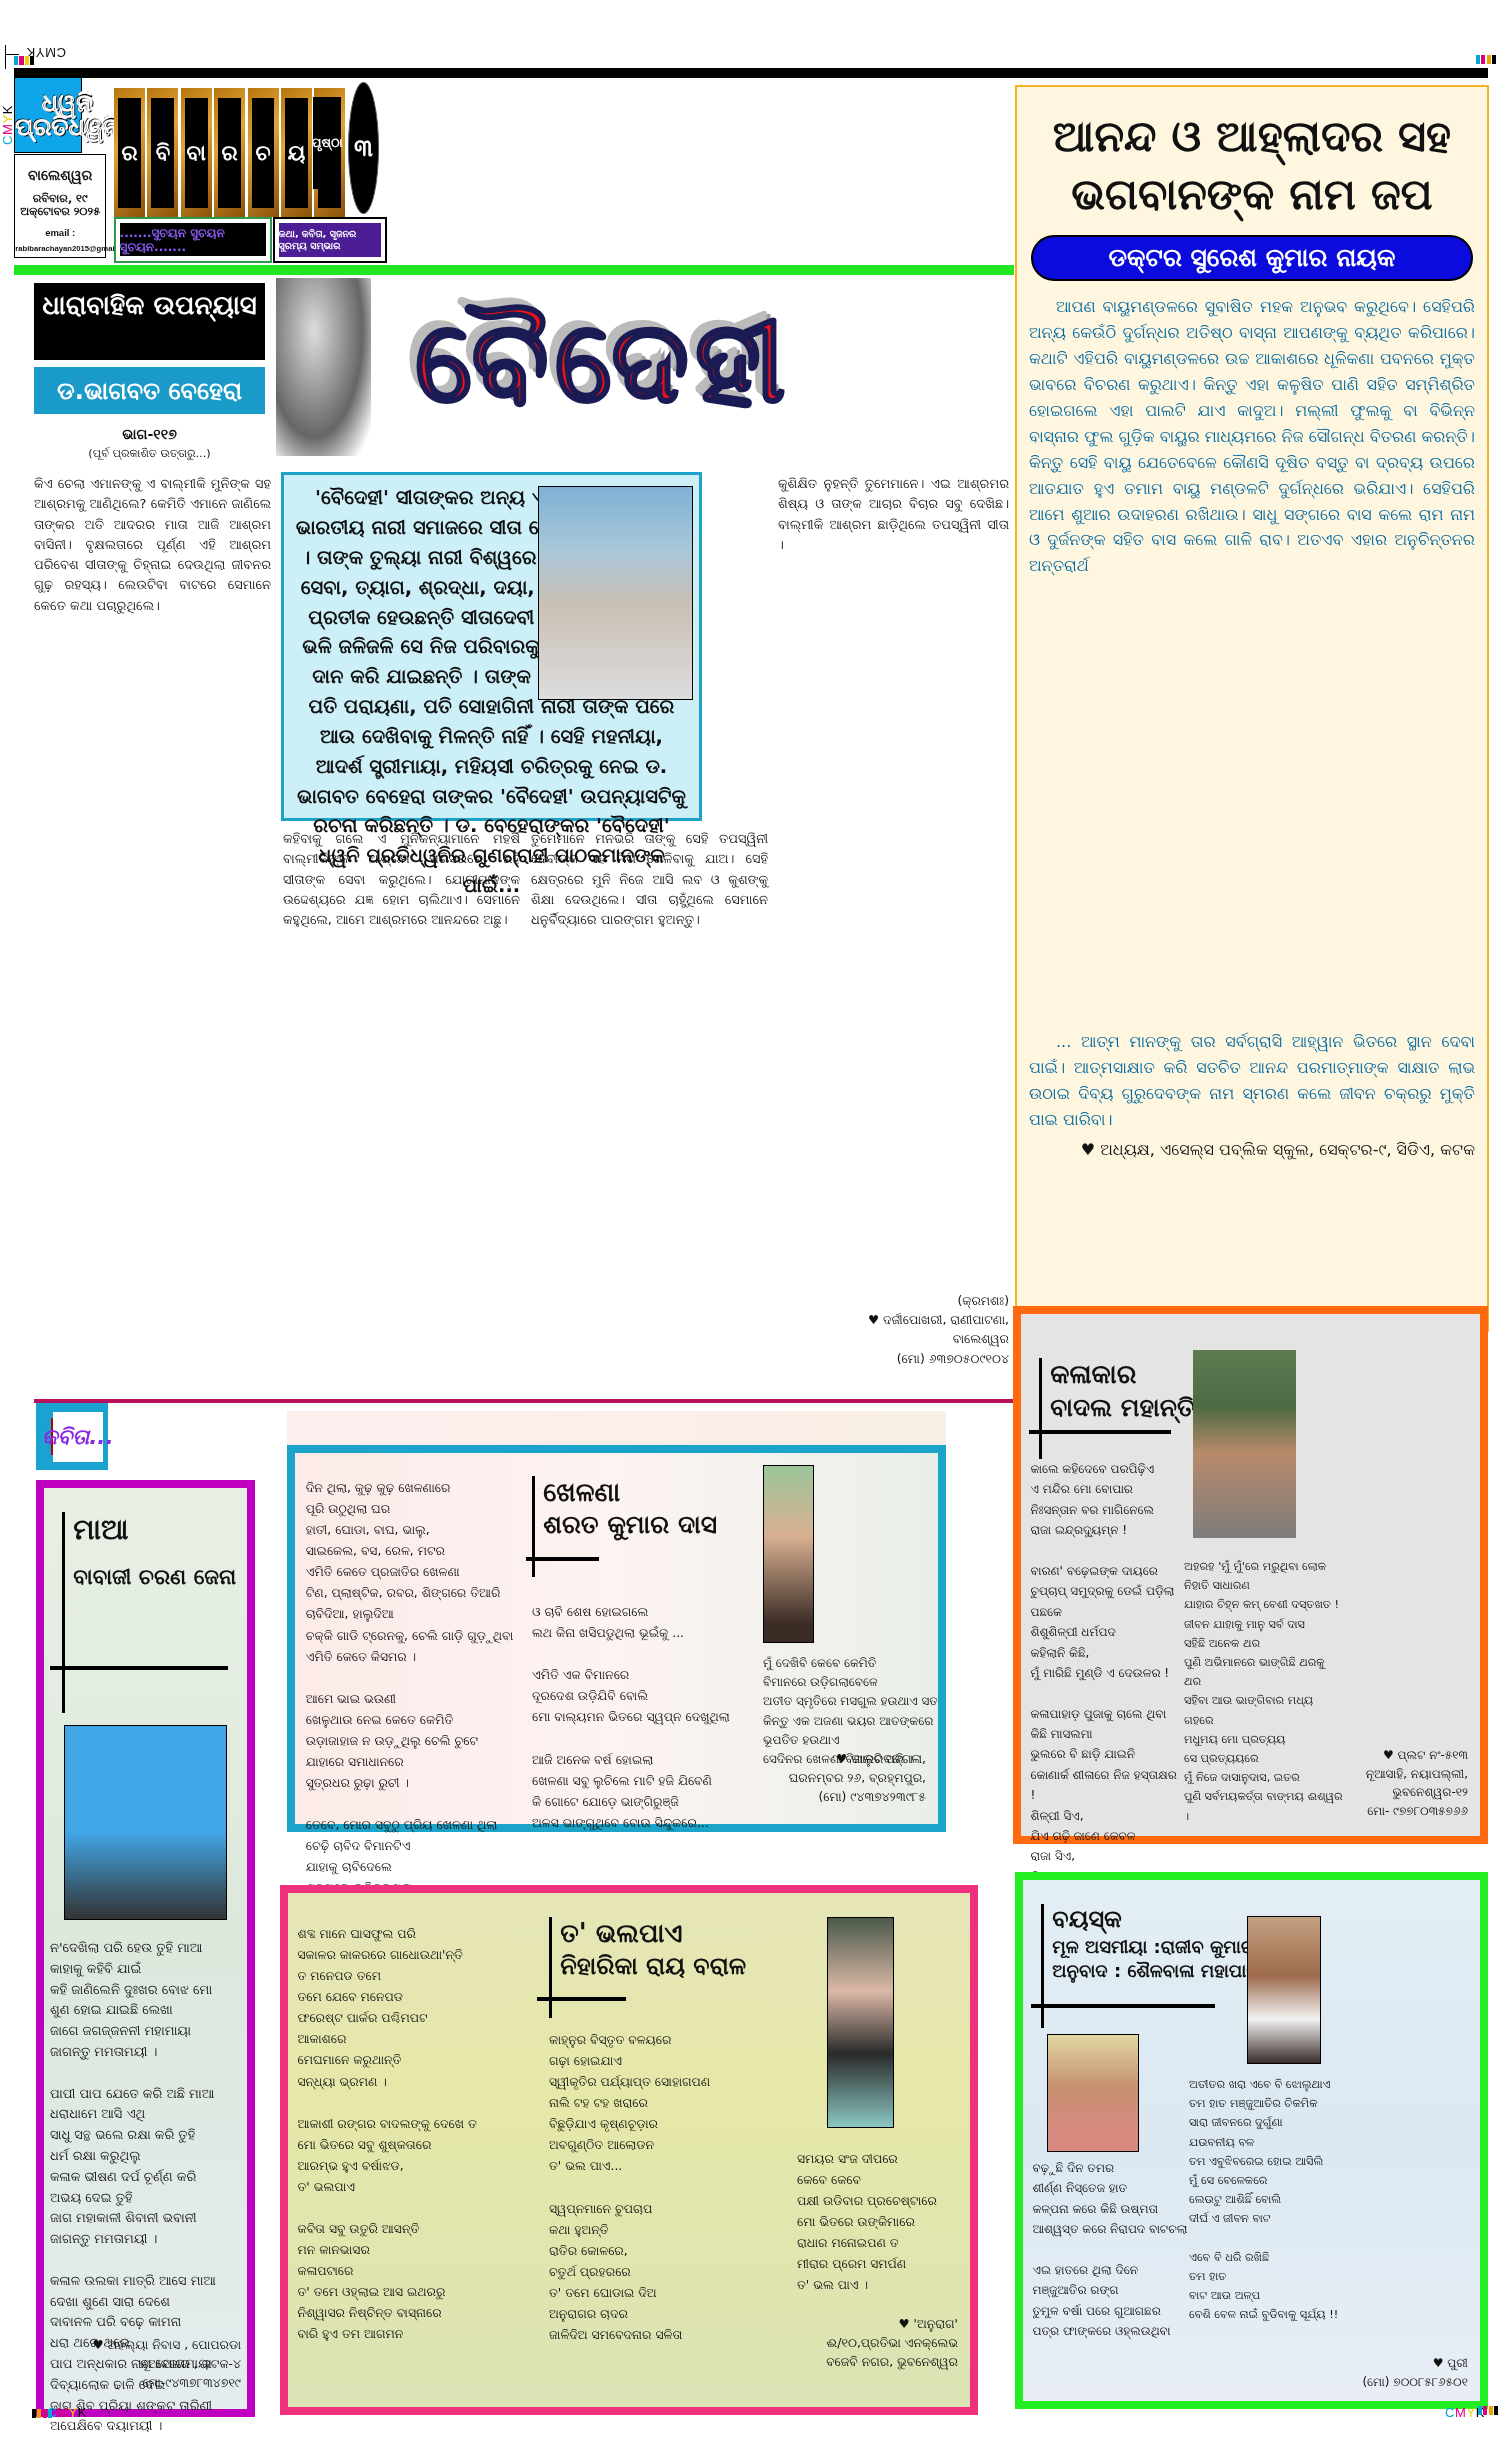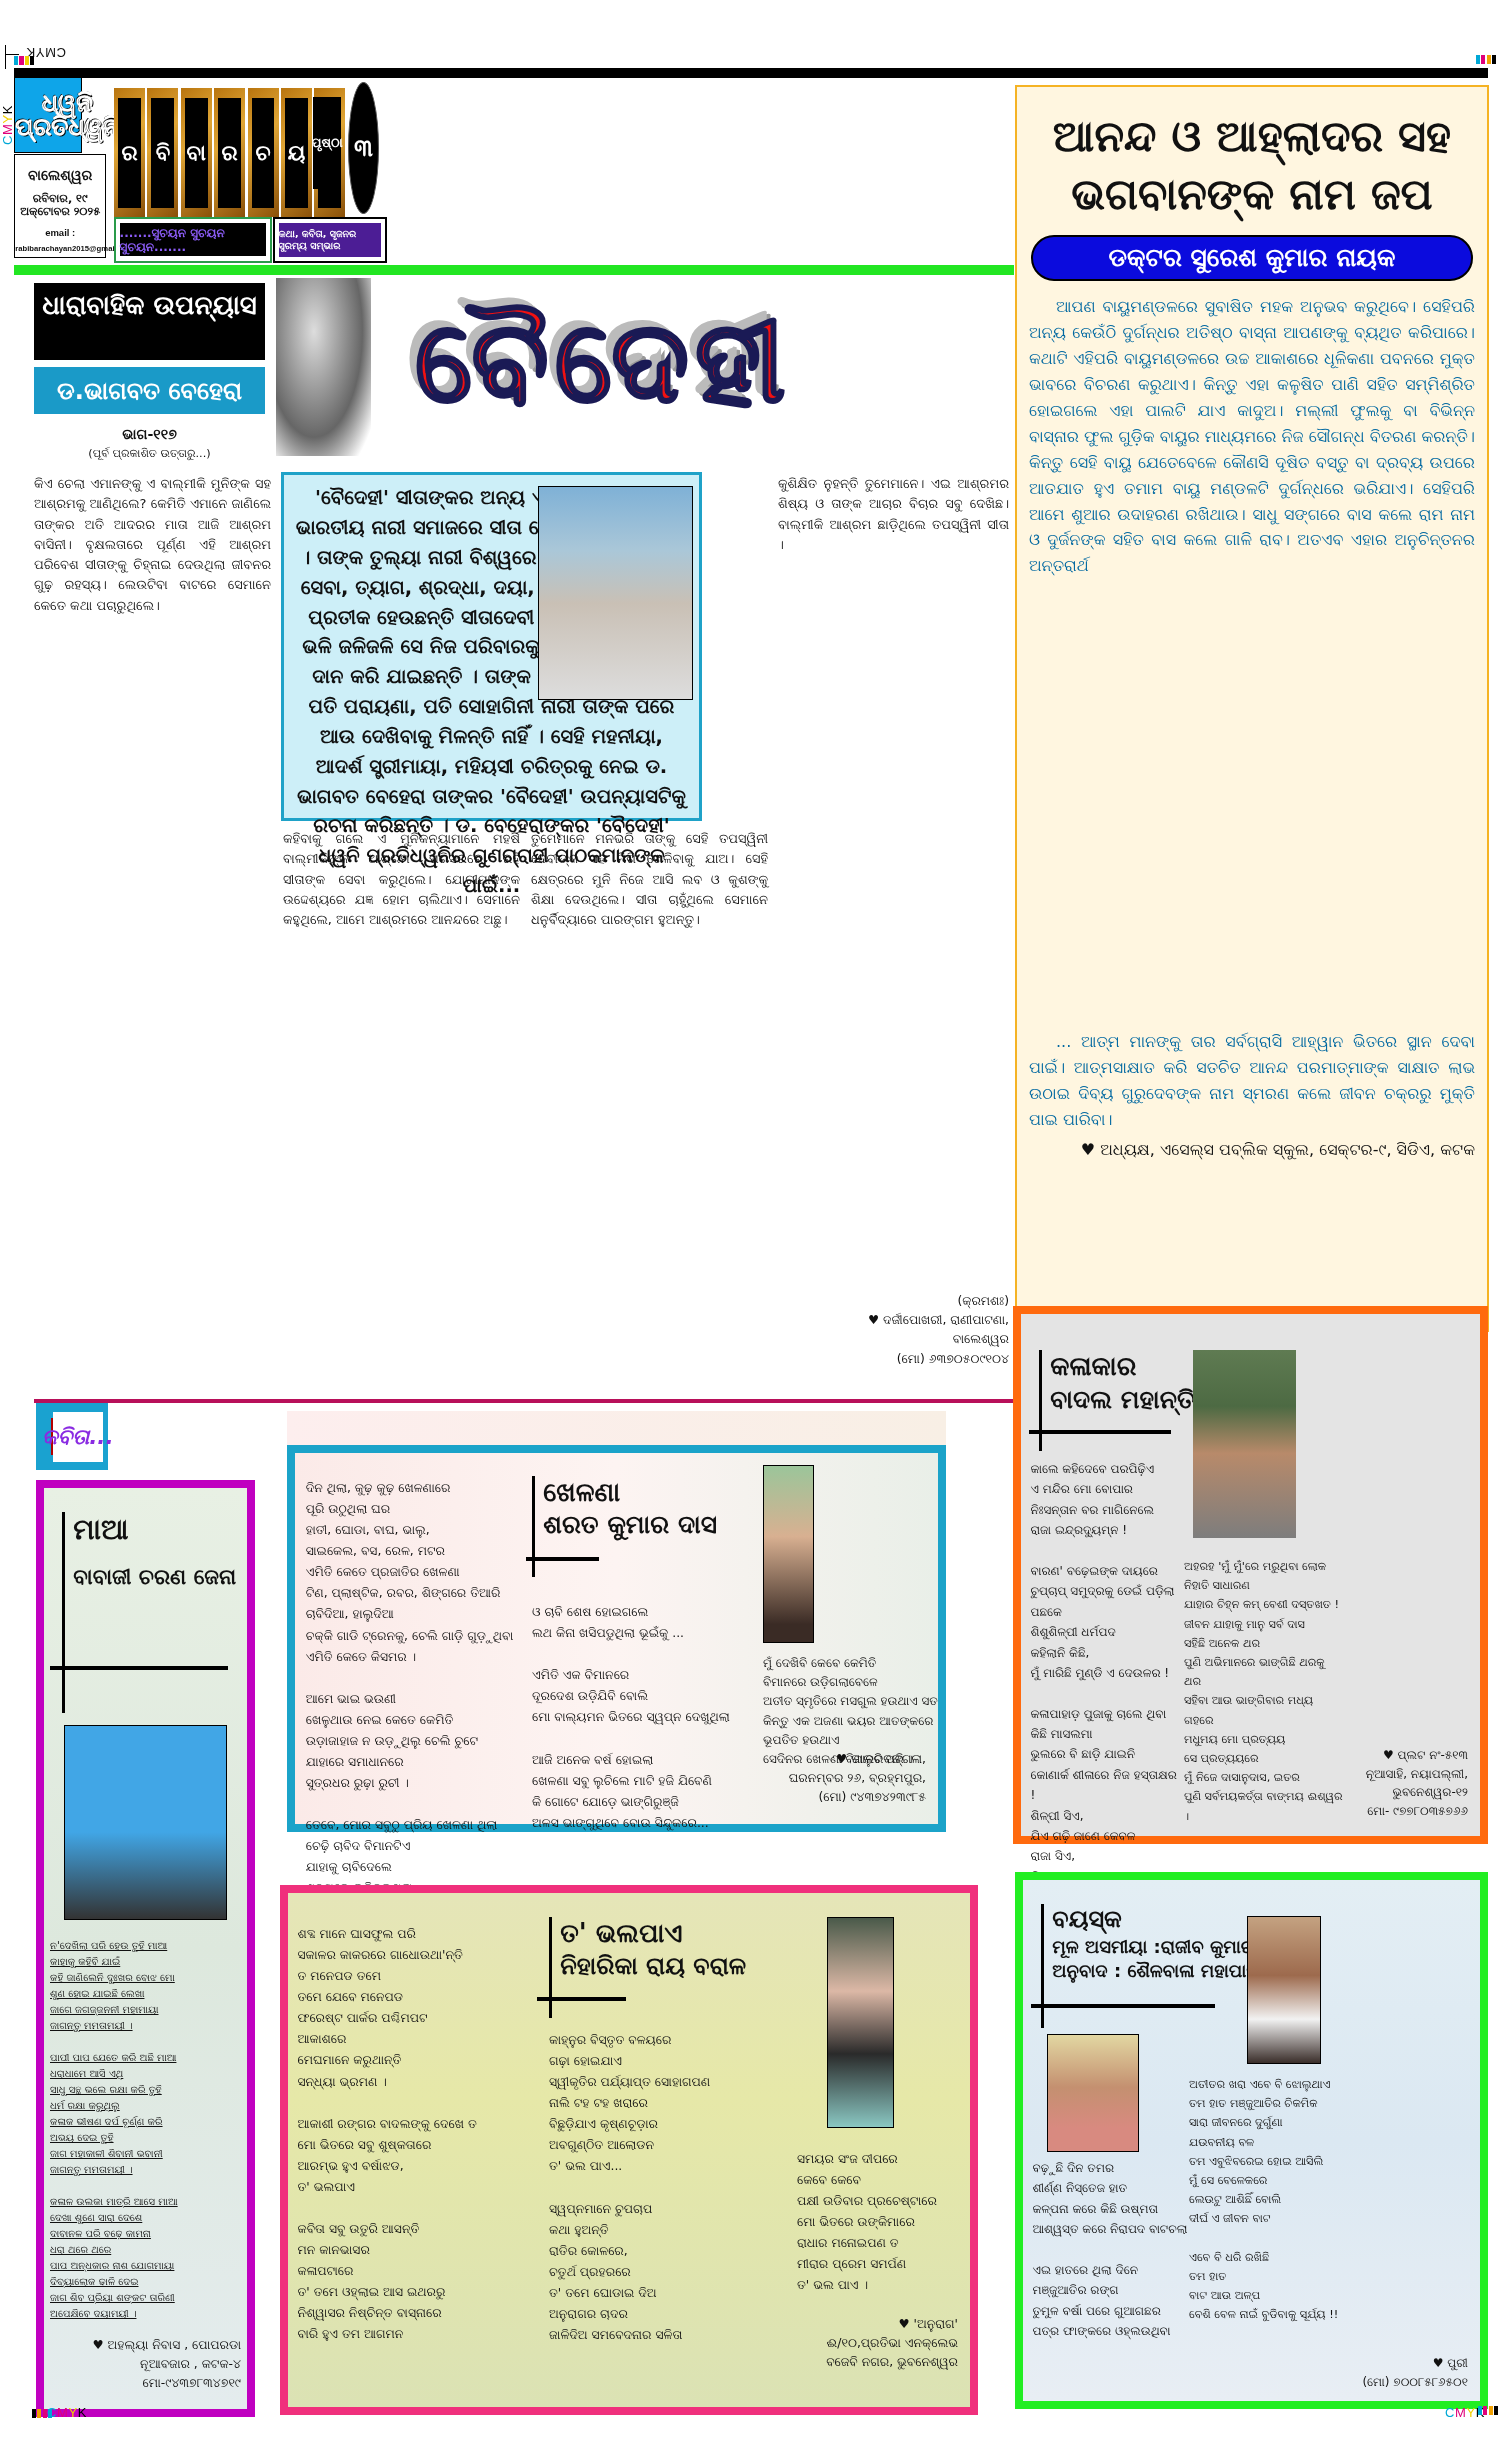--- a/index.html
+++ b/index.html
@@ -193,21 +193,21 @@
   </div>
 </div>
 
 <div class="abs poem-box box-maa">
   <div class="poem-title-block" style="left:18px;top:24px;height:201px;">
     <div class="poem-title">ମାଆ</div>
     <div class="poem-poet" style="font-size:21.3px;margin-top:14.2px;">ବାବାଜୀ ଚରଣ ଜେନା</div>
   </div>
   <div class="poem-title-rule" style="left:6px;top:178px;width:178px;"></div>
   <div class="photo" style="left:20px;top:237px;width:163px;height:195px;background:linear-gradient(180deg,#41a6e6 0%,#41a6e6 55%,#333 100%);"></div>
-  <div class="poem-lines" style="position:absolute;left:6px;top:450px;width:195px;font-size:10px;line-height:1.6;text-decoration:underline;">
+  <div class="poem-lines" style="position:absolute;left:6px;top:450px;width:195px;font-size:13px;line-height:1.6;">
     <div>ନ'ଦେଖିଲା ପରି ହେଉ ତୁହି ମାଆ</div>
     <div>କାହାକୁ କହିବି ଯାଇଁ</div>
     <div>କହି ଜାଣିଲେନି ଦୁଃଖର ବୋଝ ମୋ</div>
     <div>ଶୁଣ ହୋଇ ଯାଇଛି ଲେଖା</div>
     <div>ଜାଗେ ଜଗଜ୍ଜନନୀ ମହାମାୟା</div>
     <div>ଜାଗନ୍ତୁ ମମତାମୟୀ ।</div>
     <br>
     <div>ପାପୀ ପାପ ଯେତେ କରି ଅଛି ମାଆ</div>
     <div>ଧରାଧାମେ ଆସି ଏଥି</div>
     <div>ସାଧୁ ସନ୍ଥ ଭଲେ ରକ୍ଷା କରି ତୁହି</div>
@@ -347,21 +347,21 @@
     <div>ତ' ଭଲ ପାଏ ।</div>
   </div>
   <div class="poem-addr" style="position:absolute;right:12px;top:421px;font-size:12.4px;">
     <div><span>♥ </span><span>'ଅନୁରାଗ'</span></div>
     <div>ଈ/୧୦,ପ୍ରତିଭା ଏନକ୍ଲେଭ</div>
     <div>ବଜେବି ନଗର, ଭୁବନେଶ୍ୱର</div>
   </div>
 </div>
 
 <div class="abs poem-box box-kalakar">
-  <div class="poem-title-block" style="left:18px;top:36px;height:101px;">
+  <div class="poem-title-block" style="left:18px;top:44px;height:101px;">
     <div class="poem-title" style="font-size:26px;">କଳାକାର</div>
     <div class="poem-poet" style="font-size:25px;">ବାଦଲ ମହାନ୍ତି</div>
   </div>
   <div class="poem-title-rule" style="left:8.3px;top:116px;width:142px;"></div>
   <div class="photo" style="left:172px;top:36px;width:103px;height:188px;border:none;background:linear-gradient(180deg,#5f7b52,#4d6a43 30%,#b88a6a 55%,#7d7d7d 100%);"></div>
   <div class="poem-lines" style="position:absolute;left:9.5px;top:145px;width:154px;font-size:12px;line-height:1.7;">
     <div>କାଲେ କହିଦେବେ ପରପିଢ଼ିଏ</div>
     <div>ଏ ମନ୍ଦିର ମୋ ବୋପାର</div>
     <div>ନିଃସନ୍ତାନ ବର ମାଗିନେଲେ</div>
     <div>ରାଜା ଇନ୍ଦ୍ରଦ୍ୟୁମ୍ନ !</div>

